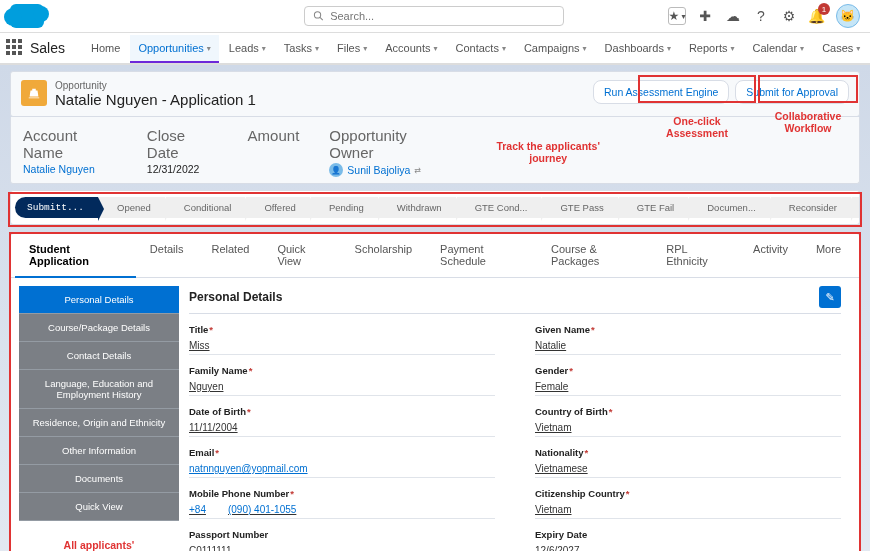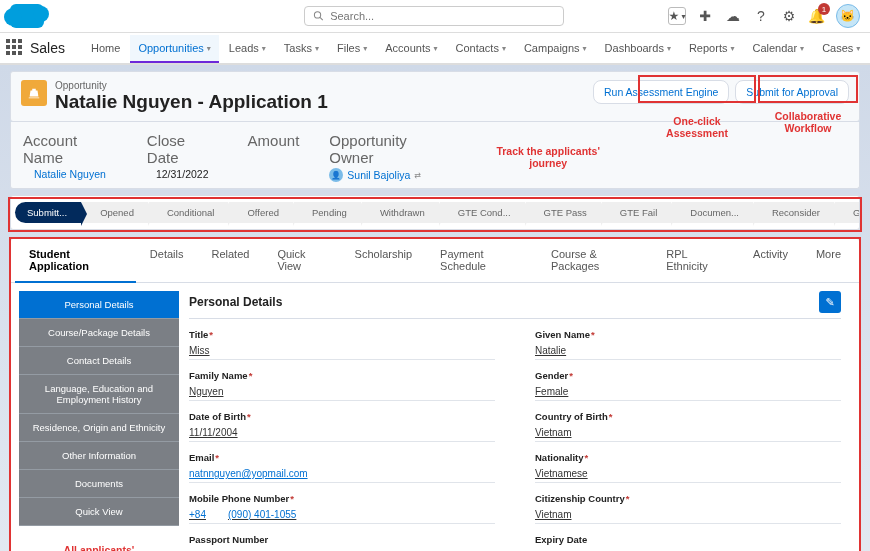--- a/index.html
+++ b/index.html
@@ -32,38 +32,38 @@
   .chev{font-size:8px;color:#888;}
   
   
   .container{ padding:6px 10px; background:linear-gradient(#cfd9e8,#e4eaf2); }
   
   
   .record-header{ background:#f7f9fb; border:1px solid #d8dde6; border-radius:3px; padding:8px 10px; display:flex; align-items:flex-start;}
   .record-icon{ width:26px;height:26px;background:#f0a93a;border-radius:3px;margin-right:8px;display:flex;align-items:center;justify-content:center;color:#fff;}
   .record-title-block{}
   .record-type{ font-size:10px;color:#666;}
-  .record-name{ font-size:19px;font-weight:bold;}
+  .record-name{ font-size:15px;font-weight:normal;}
   .header-actions{ margin-left:auto; display:flex; gap:6px;}
   .header-btn{ border:1px solid #d8dde6; background:#fff; padding:5px 10px; font-size:10.5px; color:#0070d2; cursor:pointer; border-radius:8px;}
   .annot-text{ color:#e03333; font-weight:bold; font-size:10.5px; text-align:center; }
   
   .record-wrap{ position:relative;}
   .rec-fields{ display:flex; gap:30px; padding:10px 12px 6px;}
   .rec-field-label{ font-size:15px; color:#666; margin-bottom:2px;}
-  .rec-field-val{ font-size:10.5px;text-align:center;}
+  .rec-field-val{ font-size:10.5px;}
   .link-val{ color:#0070d2; }
   .owner-val{display:flex;align-items:center;gap:4px;}
   .owner-avatar{width:14px;height:14px;border-radius:50%;background:#7abbe8;display:flex;align-items:center;justify-content:center;font-size:8px;}
   
   
   .path-wrap{ background:#fff; border:1px solid #d8dde6; border-radius:3px; padding:6px 4px; margin-top:6px; display:flex; gap:0; overflow:hidden; position:relative;}
   .path-item{ position:relative; padding:5px 14px 5px 18px; font-size:9.5px; color:#666; background:#efefef; border-right:1px solid #fff; cursor:pointer; white-space:nowrap;}
   .path-item:first-child{border-radius:12px 0 0 12px; padding-left:12px;}
-  .path-item.current{ background:#022a5c; color:#fff; }
+  .path-item.current{ background:#022a5c; color:#fff;font-family:Liberation Mono, monospace; }
   .path-item::after{ content:""; position:absolute; right:-6px; top:0; width:0;height:0; border-top:12px solid transparent; border-bottom:12px solid transparent; border-left:6px solid #efefef; z-index:1;}
   .path-item.current::after{ border-left-color:#022a5c;}
   
   
   .detail-panel{ background:#fff; border:1px solid #d8dde6; border-radius:3px; margin-top:8px; padding:0; position:relative;}
   .tabs{ display:flex; border-bottom:1px solid #d8dde6; padding:0 4px;}
   .tab{ padding:9px 14px; font-size:11px; color:#555; cursor:pointer;}
   .tab.active{ color:#000; font-weight:bold; border-bottom:2px solid #0070d2; margin-bottom:-1px;}
   .tab.more{ margin-left:auto;}
   

